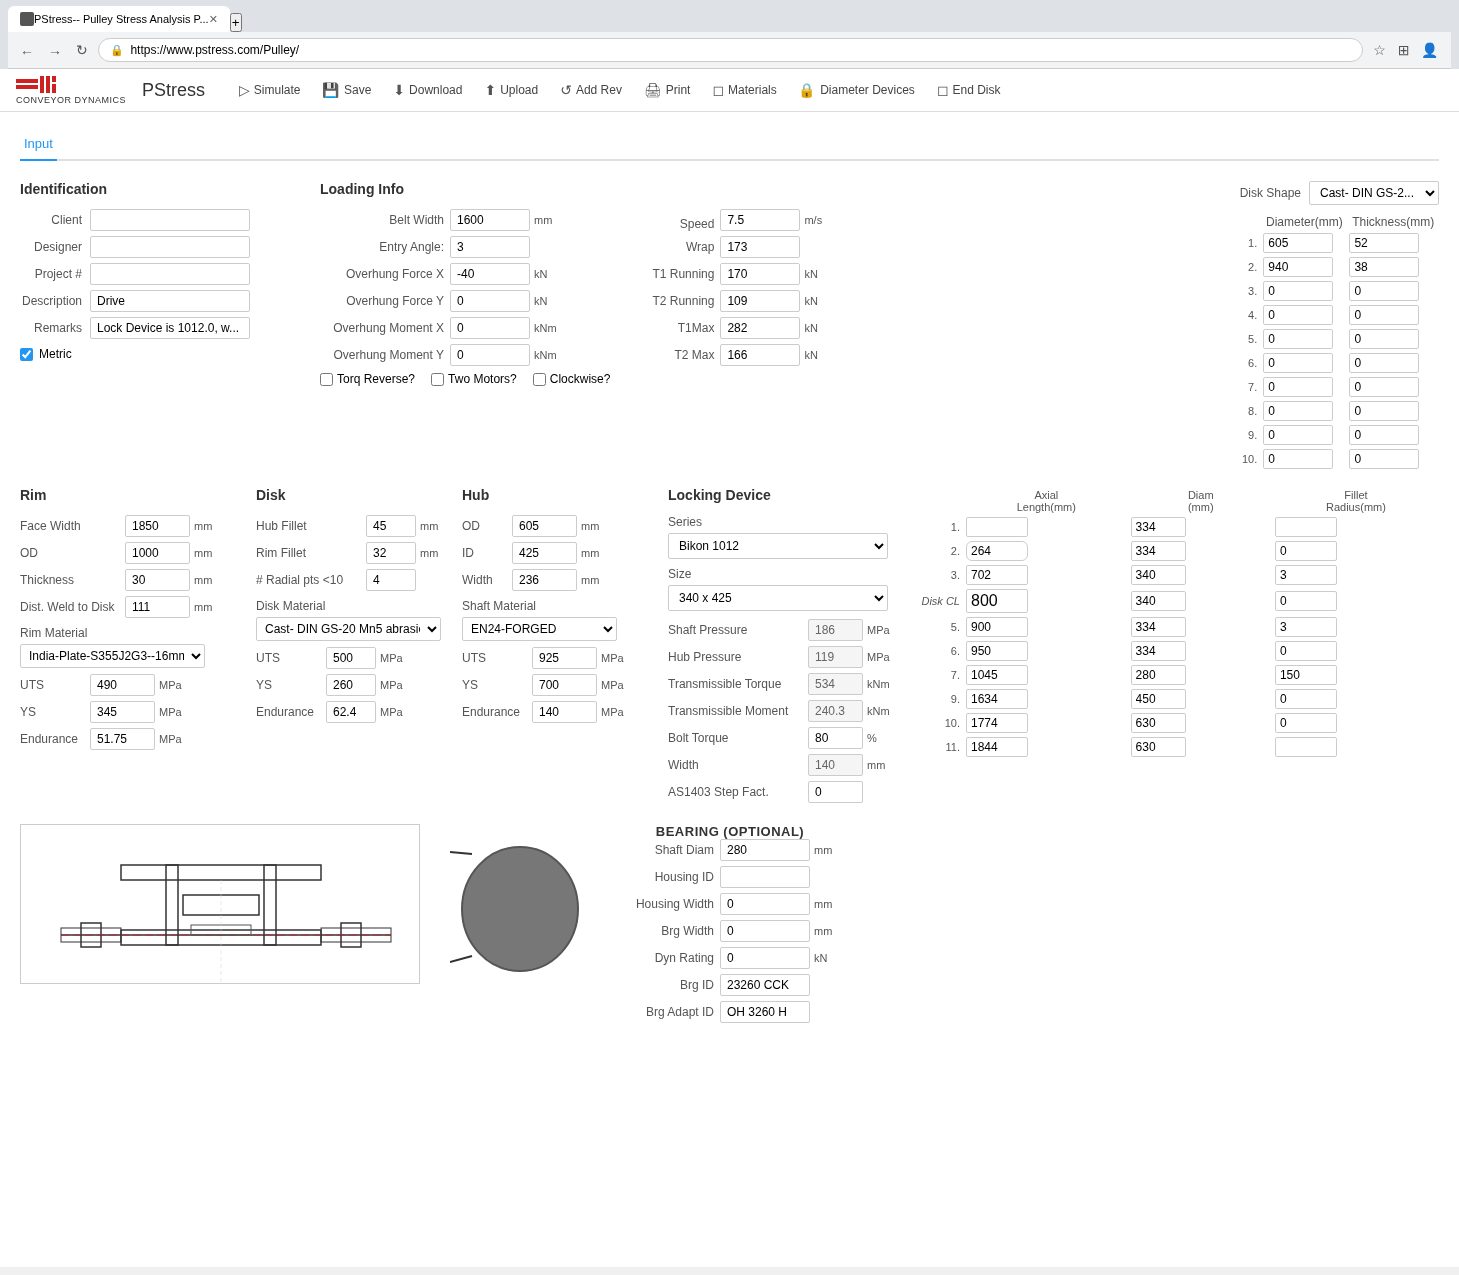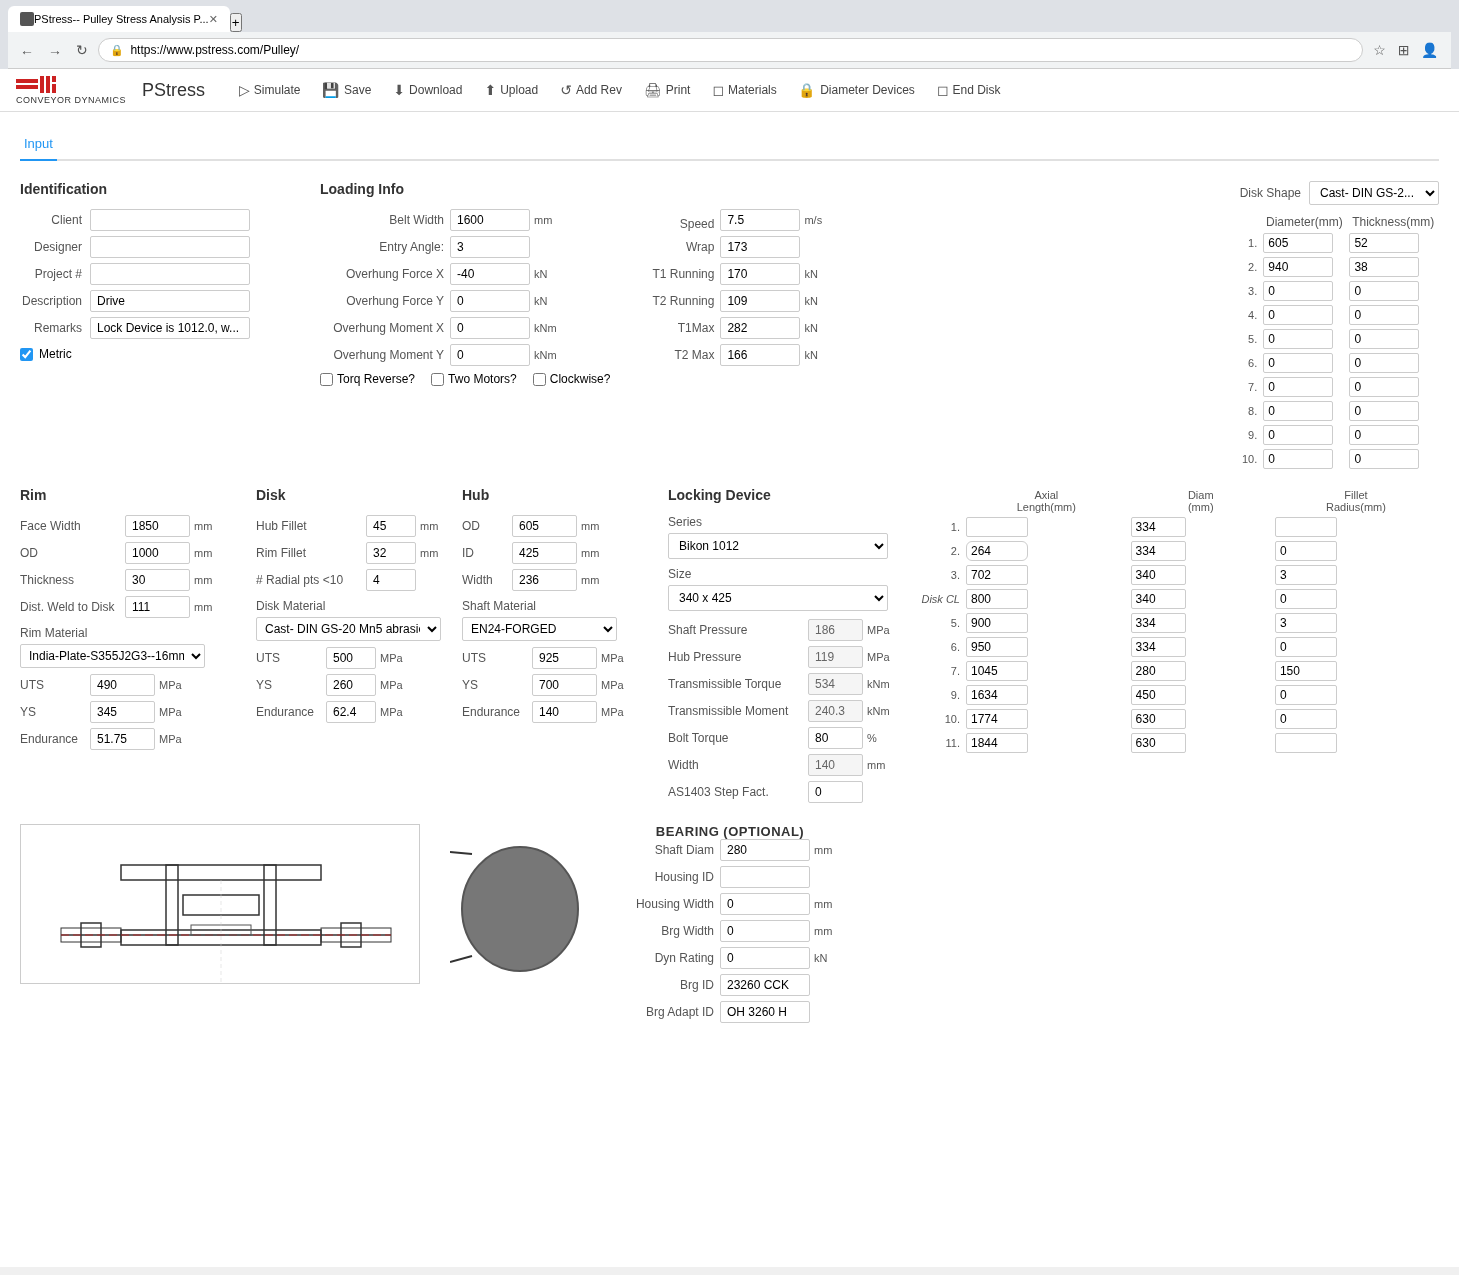--- a/index.html
+++ b/index.html
@@ -575,21 +575,21 @@
     <td><input type="text" value="0" style="width: 62px; border: 1px solid rgb(204, 204, 204); border-radius: 2px; padding: 2px 4px; font-size: 12px;"></td>
   </tr>
             <tr>
     <td style="font-size:11px;text-align:right;padding-right:4px;white-space:nowrap;">3.</td>
     <td><input type="text" value="702" style="width: 62px; border: 1px solid rgb(204, 204, 204); border-radius: 2px; padding: 2px 4px; font-size: 12px;"></td>
     <td><input type="text" value="340" style="width: 55px; border: 1px solid rgb(204, 204, 204); border-radius: 2px; padding: 2px 4px; font-size: 12px;"></td>
     <td><input type="text" value="3" style="width: 62px; border: 1px solid rgb(204, 204, 204); border-radius: 2px; padding: 2px 4px; font-size: 12px;"></td>
   </tr>
             <tr>
     <td style="font-size:11px;text-align:right;padding-right:4px;white-space:nowrap;font-style:italic;">Disk CL</td>
-    <td><input type="text" value="800" style="width: 62px; border: 1px solid rgb(204, 204, 204); border-radius: 2px; padding: 2px 4px; font-size: 12px;"></td>
+    <td><input type="text" value="800" style="width: 62px; border: 1px solid rgb(204, 204, 204); border-radius: 2px; padding: 2px 4px; font-size: 16px;"></td>
     <td><input type="text" value="340" style="width: 55px; border: 1px solid rgb(204, 204, 204); border-radius: 2px; padding: 2px 4px; font-size: 12px;"></td>
     <td><input type="text" value="0" style="width: 62px; border: 1px solid rgb(204, 204, 204); border-radius: 2px; padding: 2px 4px; font-size: 12px;"></td>
   </tr>
             <tr>
     <td style="font-size:11px;text-align:right;padding-right:4px;white-space:nowrap;">5.</td>
     <td><input type="text" value="900" style="width: 62px; border: 1px solid rgb(204, 204, 204); border-radius: 2px; padding: 2px 4px; font-size: 12px;"></td>
     <td><input type="text" value="334" style="width: 55px; border: 1px solid rgb(204, 204, 204); border-radius: 2px; padding: 2px 4px; font-size: 12px;"></td>
     <td><input type="text" value="3" style="width: 62px; border: 1px solid rgb(204, 204, 204); border-radius: 2px; padding: 2px 4px; font-size: 12px;"></td>
   </tr>
             <tr>

